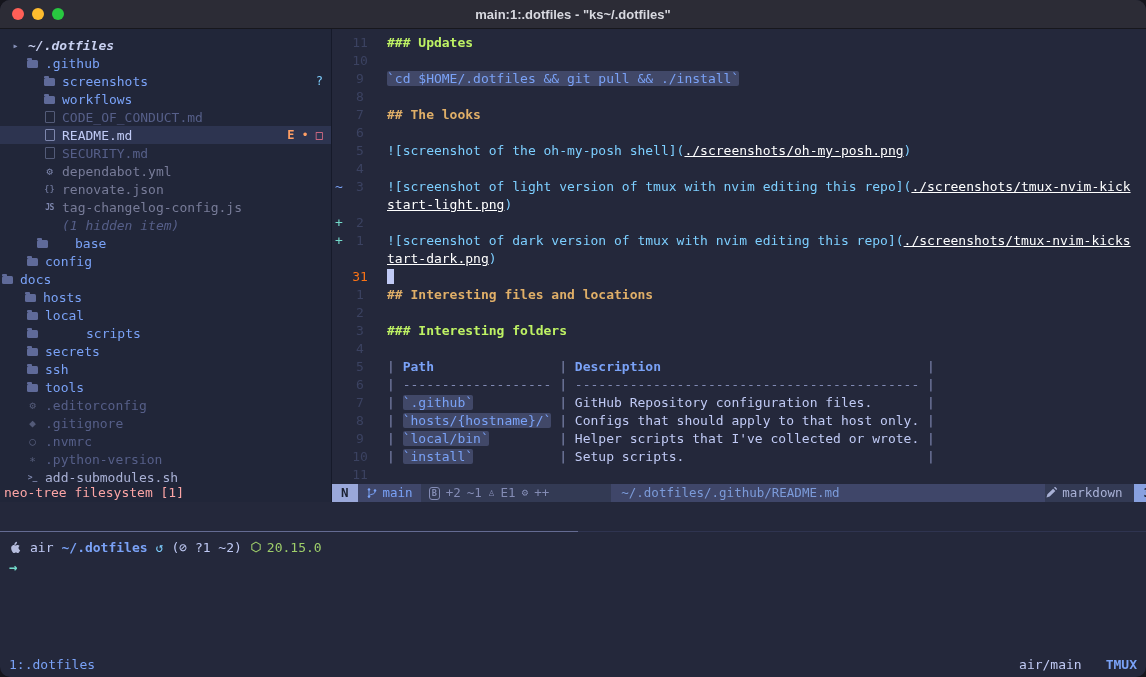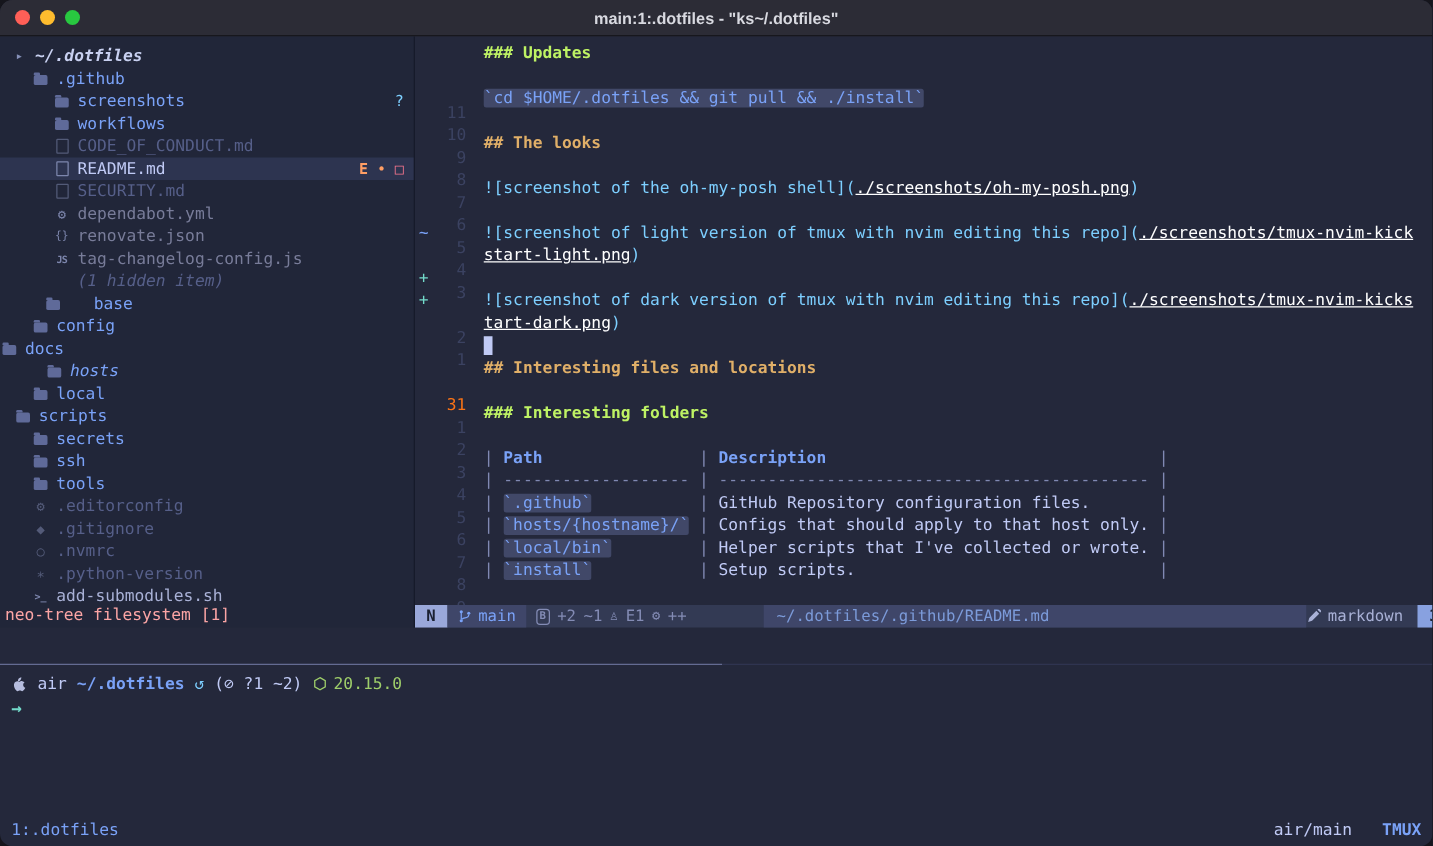--- a/index.html
+++ b/index.html
@@ -43,21 +43,21 @@
   .mk-dot{color:#ff9e64;}
   .mk-sq{color:#f7768e;}
   .nt-status{flex:0 0 18px;line-height:18px;font-size:13px;color:#fca5a5;padding-left:4px;white-space:pre;}
   
   .editor{flex:1;display:flex;flex-direction:column;background:#24283b;min-width:0;}
   .lines{flex:1;padding-top:5px;overflow:hidden;}
   .e-row{height:18px;line-height:18px;display:flex;font-size:13px;white-space:pre;}
   .sign{width:12px;flex:0 0 12px;padding-left:3px;}
   .sign-add{color:#73daca;}
   .sign-chg{color:#7aa2f7;}
-  .num{width:26px;flex:0 0 26px;text-align:right;color:#3b4261;margin-top:48px;}
+  .num{width:26px;flex:0 0 26px;text-align:center;color:#3b4261;}
   .num-cur{color:#f97316;font-weight:normal;}
   .e-text{margin-left:14px;}
   .s-h2{color:#e0af68;font-weight:bold;}
   .s-h3{color:#bef264;font-weight:bold;}
   .s-code{color:#7aa2f7;background:#414868;border-radius:2px;}
   .s-txt{color:#c0caf5;}
   .s-lnk{color:#7dcfff;}
   .s-url{color:#ffffff;text-decoration:underline;}
   .s-pun{color:#8089b3;}
   .s-th{color:#7aa2f7;font-weight:bold;}
@@ -137,23 +137,23 @@
           <div class="t-row c-ignored" style="padding-left: 42px;"><span class="ic ic-file"><i></i></span><span class="lbl">CODE_OF_CONDUCT.md</span></div>
           <div class="t-row c-active t-sel" style="padding-left: 42px;"><span class="ic ic-file"><i></i></span><span class="lbl">README.md</span><span class="marks"><span class="mk-e">E</span><span class="mk-dot">•</span><span class="mk-sq">□</span></span></div>
           <div class="t-row c-ignored" style="padding-left: 42px;"><span class="ic ic-file"><i></i></span><span class="lbl">SECURITY.md</span></div>
           <div class="t-row c-muted" style="padding-left: 42px;"><span class="ic ic-gear">⚙</span><span class="lbl">dependabot.yml</span></div>
           <div class="t-row c-muted" style="padding-left: 42px;"><span class="ic ic-braces">{}</span><span class="lbl">renovate.json</span></div>
           <div class="t-row c-muted" style="padding-left: 42px;"><span class="ic ic-js">JS</span><span class="lbl">tag-changelog-config.js</span></div>
           <div class="t-row c-hidden" style="padding-left: 42px;"><span class="ic ic-none"></span><span class="lbl">(1 hidden item)</span></div>
           <div class="t-row c-dir" style="padding-left: 35px; gap: 20px;"><span class="ic ic-folder"><i></i></span><span class="lbl">base</span></div>
           <div class="t-row c-dir" style="padding-left: 25px;"><span class="ic ic-folder"><i></i></span><span class="lbl">config</span></div>
           <div class="t-row c-dir" style=""><span class="ic ic-folder"><i></i></span><span class="lbl">docs</span></div>
-          <div class="t-row c-dir" style="padding-left: 36px; font-style: italic;"><span class="ic ic-folder"><i></i></span><span class="lbl">hosts</span></div>
+          <div class="t-row c-dir" style="padding-left: 23px;"><span class="ic ic-folder"><i></i></span><span class="lbl">hosts</span></div>
           <div class="t-row c-dir" style="padding-left: 25px;"><span class="ic ic-folder"><i></i></span><span class="lbl">local</span></div>
-          <div class="t-row c-dir" style="padding-left: 11px;"><span class="ic ic-folder"><i></i></span><span class="lbl">scripts</span></div>
+          <div class="t-row c-dir" style="padding-left: 25px; gap: 41px;"><span class="ic ic-folder"><i></i></span><span class="lbl">scripts</span></div>
           <div class="t-row c-dir" style="padding-left: 25px;"><span class="ic ic-folder"><i></i></span><span class="lbl">secrets</span></div>
           <div class="t-row c-dir" style="padding-left: 25px;"><span class="ic ic-folder"><i></i></span><span class="lbl">ssh</span></div>
           <div class="t-row c-dir" style="padding-left: 25px; text-align: right;"><span class="ic ic-folder"><i></i></span><span class="lbl">tools</span></div>
           <div class="t-row c-ignored" style="padding-left: 25px;"><span class="ic ic-gear">⚙</span><span class="lbl">.editorconfig</span></div>
           <div class="t-row c-ignored" style="padding-left: 25px;"><span class="ic ic-git">◆</span><span class="lbl">.gitignore</span></div>
           <div class="t-row c-ignored" style="padding-left: 25px;"><span class="ic ic-node">○</span><span class="lbl">.nvmrc</span></div>
           <div class="t-row c-ignored" style="padding-left: 25px;"><span class="ic ic-python">∗</span><span class="lbl">.python-version</span></div>
           <div class="t-row c-file" style="padding-left: 25px;"><span class="ic ic-shell">&gt;_</span><span class="lbl">add-submodules.sh</span></div>
         </div>
       <div class="nt-status">neo-tree filesystem [1]</div>

